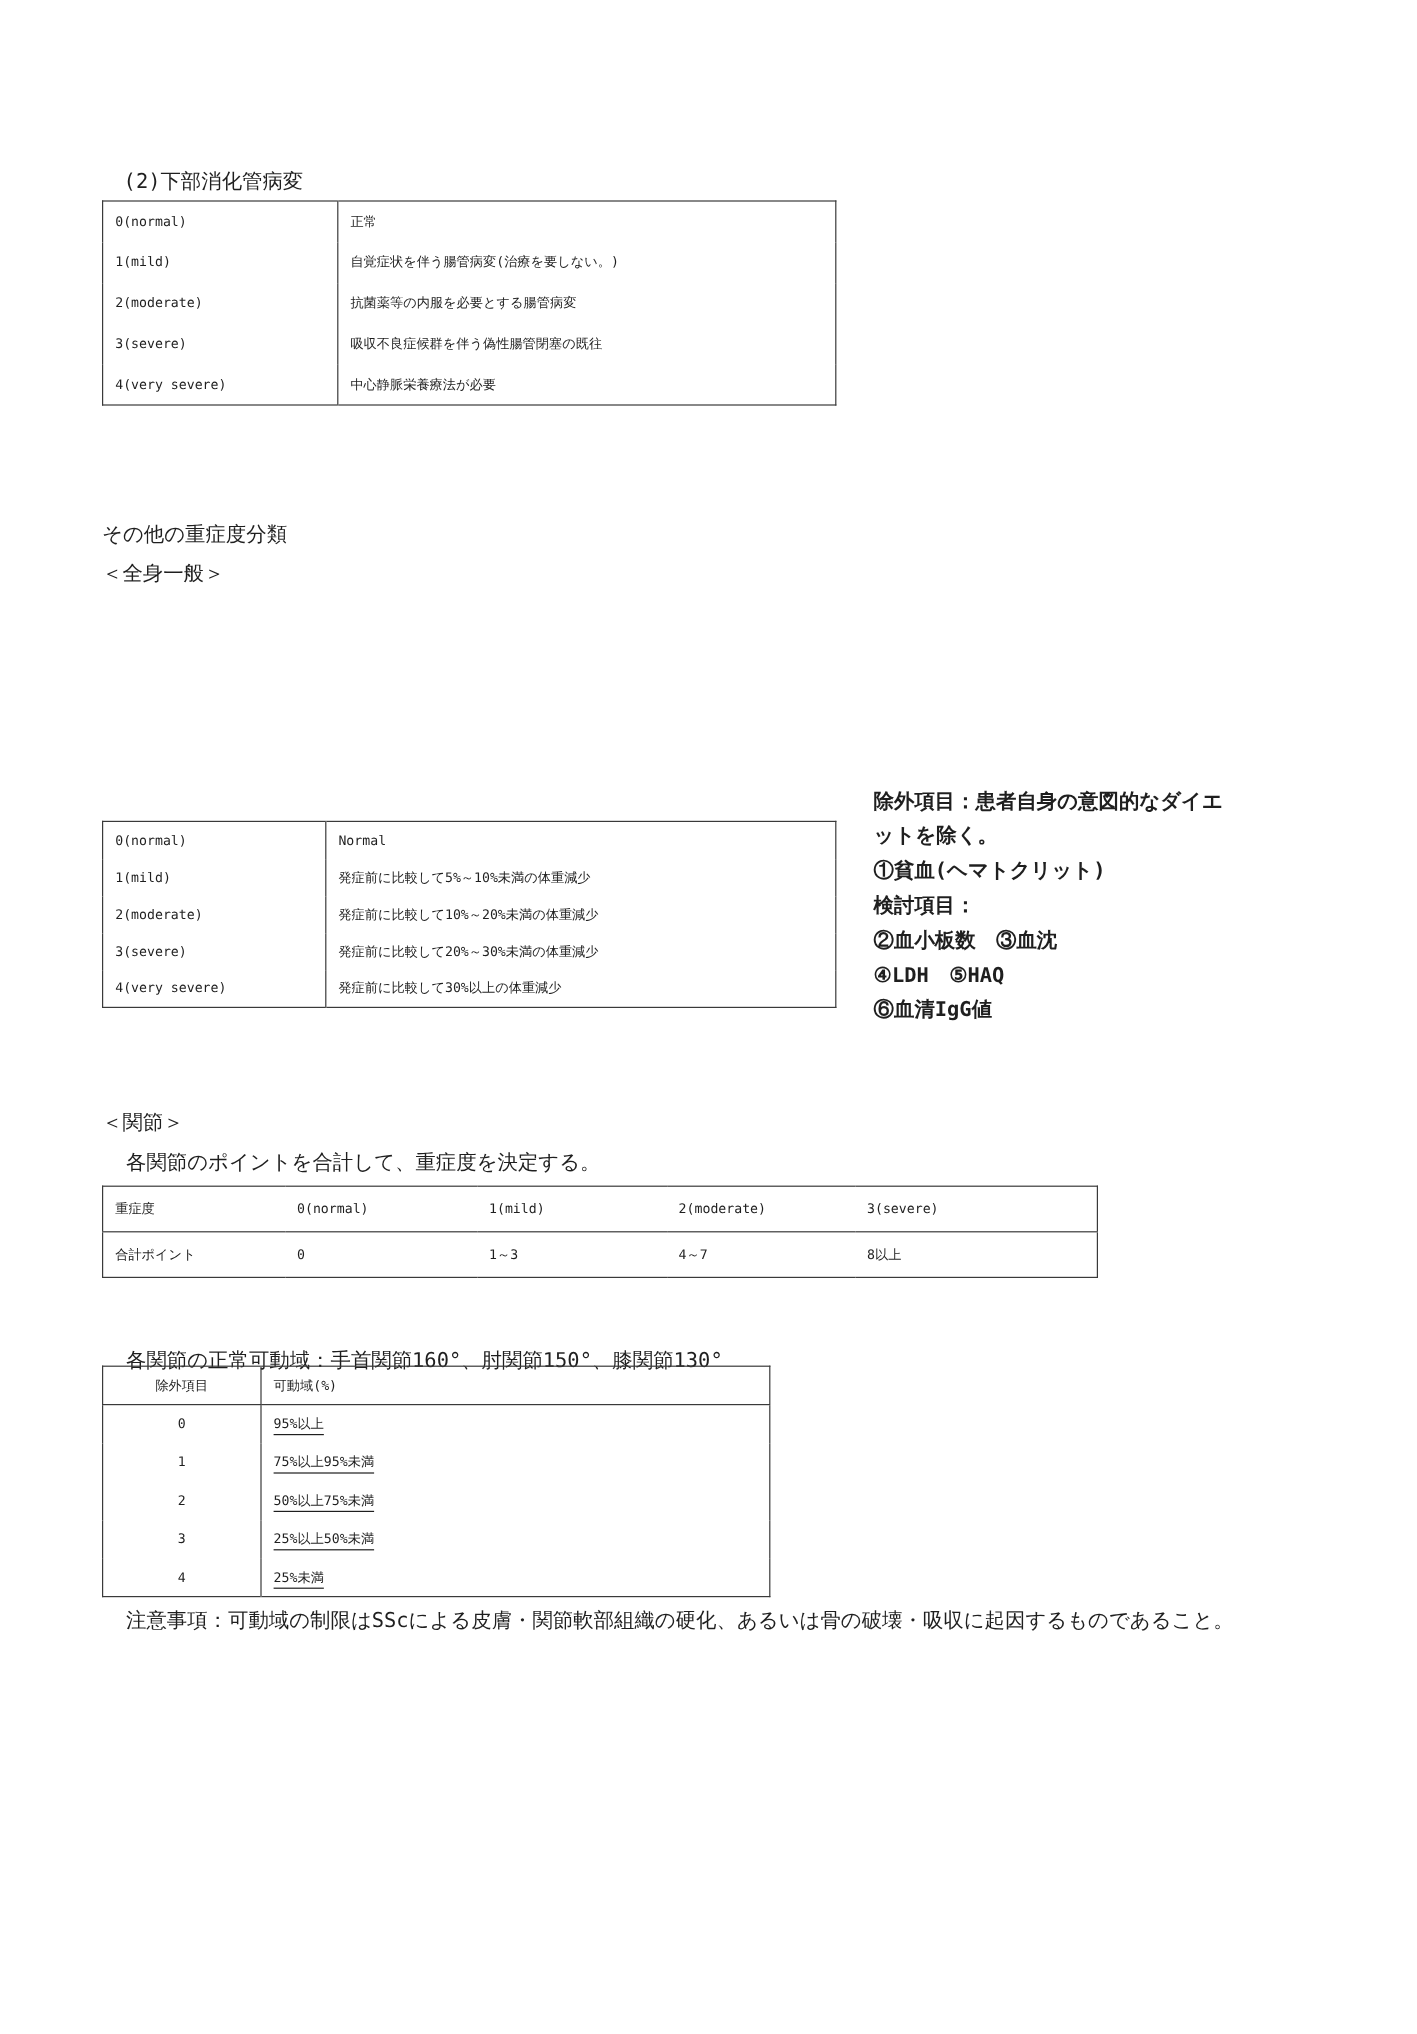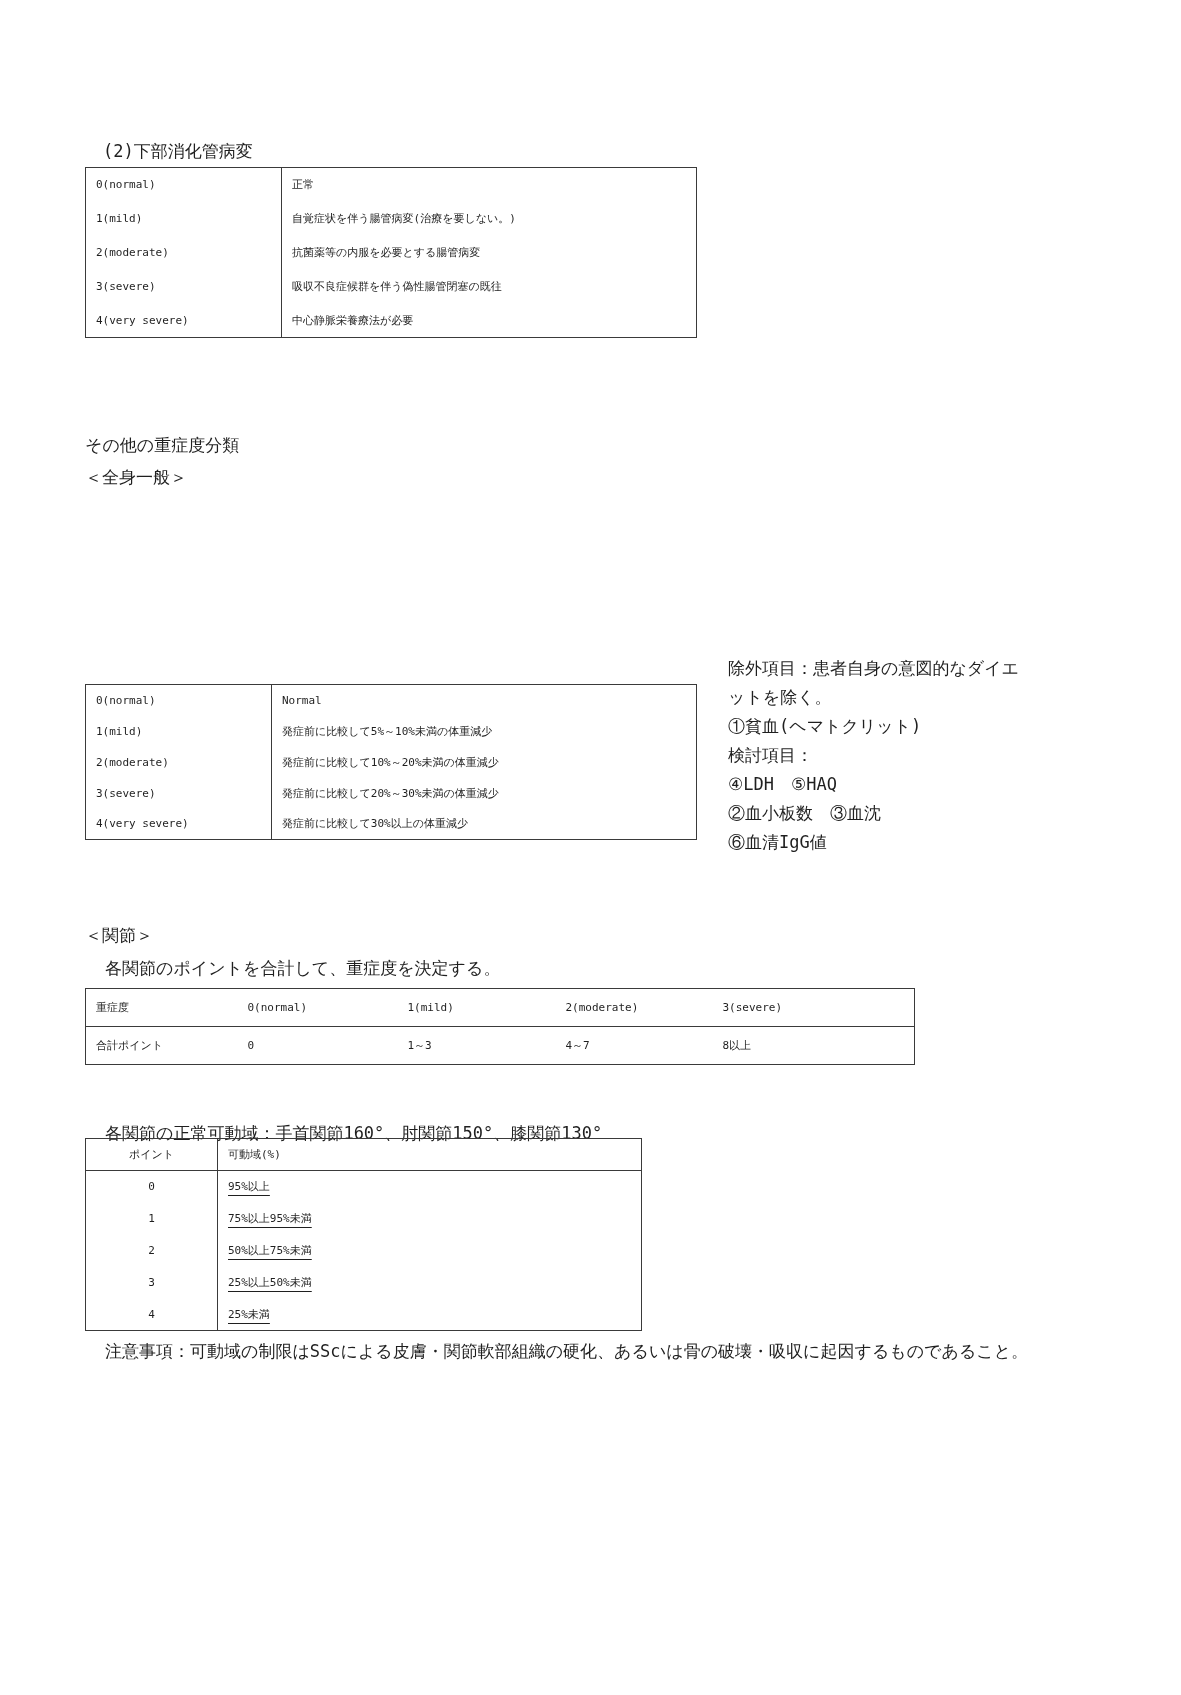--- a/index.html
+++ b/index.html
@@ -59,21 +59,21 @@
   .tbl4 tr.hdr td { border-bottom: 1px solid #3a3a3a; }
   .tbl4 .pt { width: 132px; text-align: center; border-right: 1px solid #3a3a3a; }
   .tbl4 .u { text-decoration: underline; text-underline-offset: 5px; }
 
   .t-title1   { left: 103px; top: 140px; }
   .t-other    { left: 85px;  top: 434px; font-family: Liberation Mono, monospace; }
   .t-general  { left: 85px;  top: 466px; }
   .t-para     { left: 105px; top: 498px; width: 928px; line-height: 30px;
                 white-space: normal; text-align: justify; }
   .t-sidenotes{ left: 728px; top: 654px; width: 302px; line-height: 29px; }
-  .t-sidenotes .sn-line { white-space: normal; }
+  .t-sidenotes .sn-line { white-space: normal; font-weight: bold; }
   .t-joints   { left: 85px;  top: 924px; }
   .t-jintro   { left: 105px; top: 957px; }
   .t-rom      { left: 105px; top: 1106px; margin-top: 16px; }
   .t-caution  { left: 105px; top: 1336px; width: 928px; line-height: 31px;
                 white-space: normal; text-align: justify; }
 </style>
 </head>
 <body>
 
 <div class="page">
@@ -134,22 +134,22 @@
           <td>発症前に比較して30%以上の体重減少</td>
         </tr>
       </tbody>
     </table>
   </div>
 
   <div class="abs t-sidenotes">
     <div class="sn-line">除外項目：患者自身の意図的なダイエットを除く。</div>
     <div class="sn-line">①貧血(ヘマトクリット)</div>
     <div class="sn-line">検討項目：</div>
+    <div class="sn-line">②血小板数　③血沈</div>
     <div class="sn-line">④LDH　⑤HAQ</div>
-    <div class="sn-line">②血小板数　③血沈</div>
     <div class="sn-line">⑥血清IgG値</div>
   </div>
 
   <div class="abs t-joints">＜関節＞</div>
   <div class="abs t-jintro">各関節のポイントを合計して、重症度を決定する。</div>
 
   <div class="abs tbl3-wrap">
     <table class="tbl tbl3">
       <tbody>
         <tr class="hdr">
@@ -169,21 +169,21 @@
       </tbody>
     </table>
   </div>
 
   <div class="abs t-rom">各関節の正常可動域：手首関節160°、肘関節150°、膝関節130°</div>
 
   <div class="abs tbl4-wrap">
     <table class="tbl tbl4">
       <tbody>
         <tr class="hdr">
-          <td class="pt">ポイント</td>
+          <td class="pt">除外項目</td>
           <td>可動域(%)</td>
         </tr>
         <tr>
           <td class="pt">0</td>
           <td><span class="u">95%以上</span></td>
         </tr>
         <tr>
           <td class="pt">1</td>
           <td><span class="u">75%以上95%未満</span></td>
         </tr>

